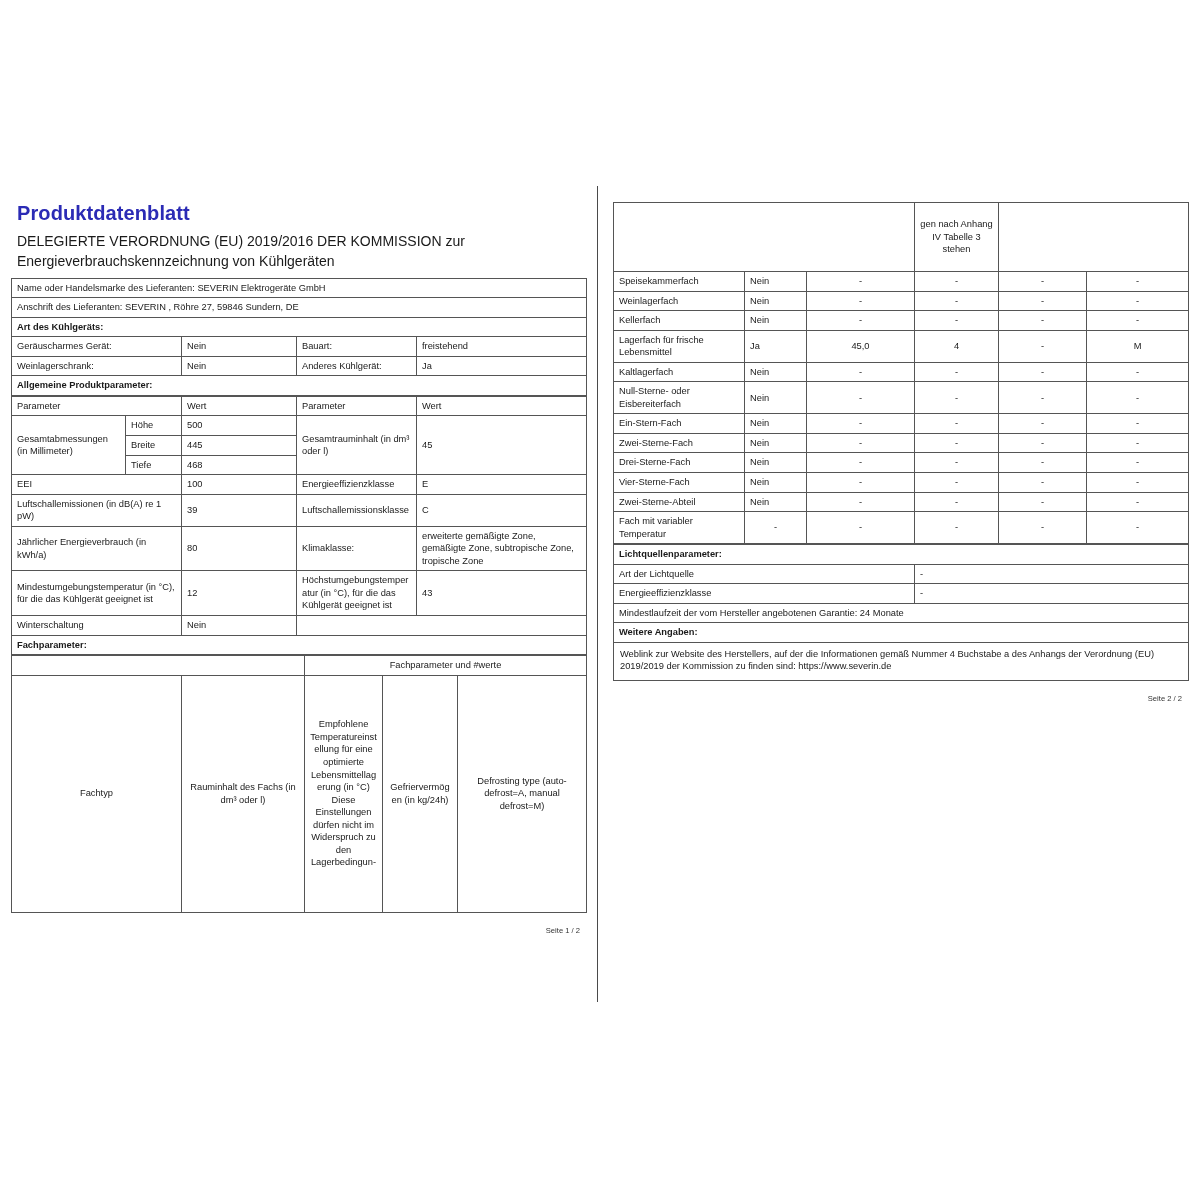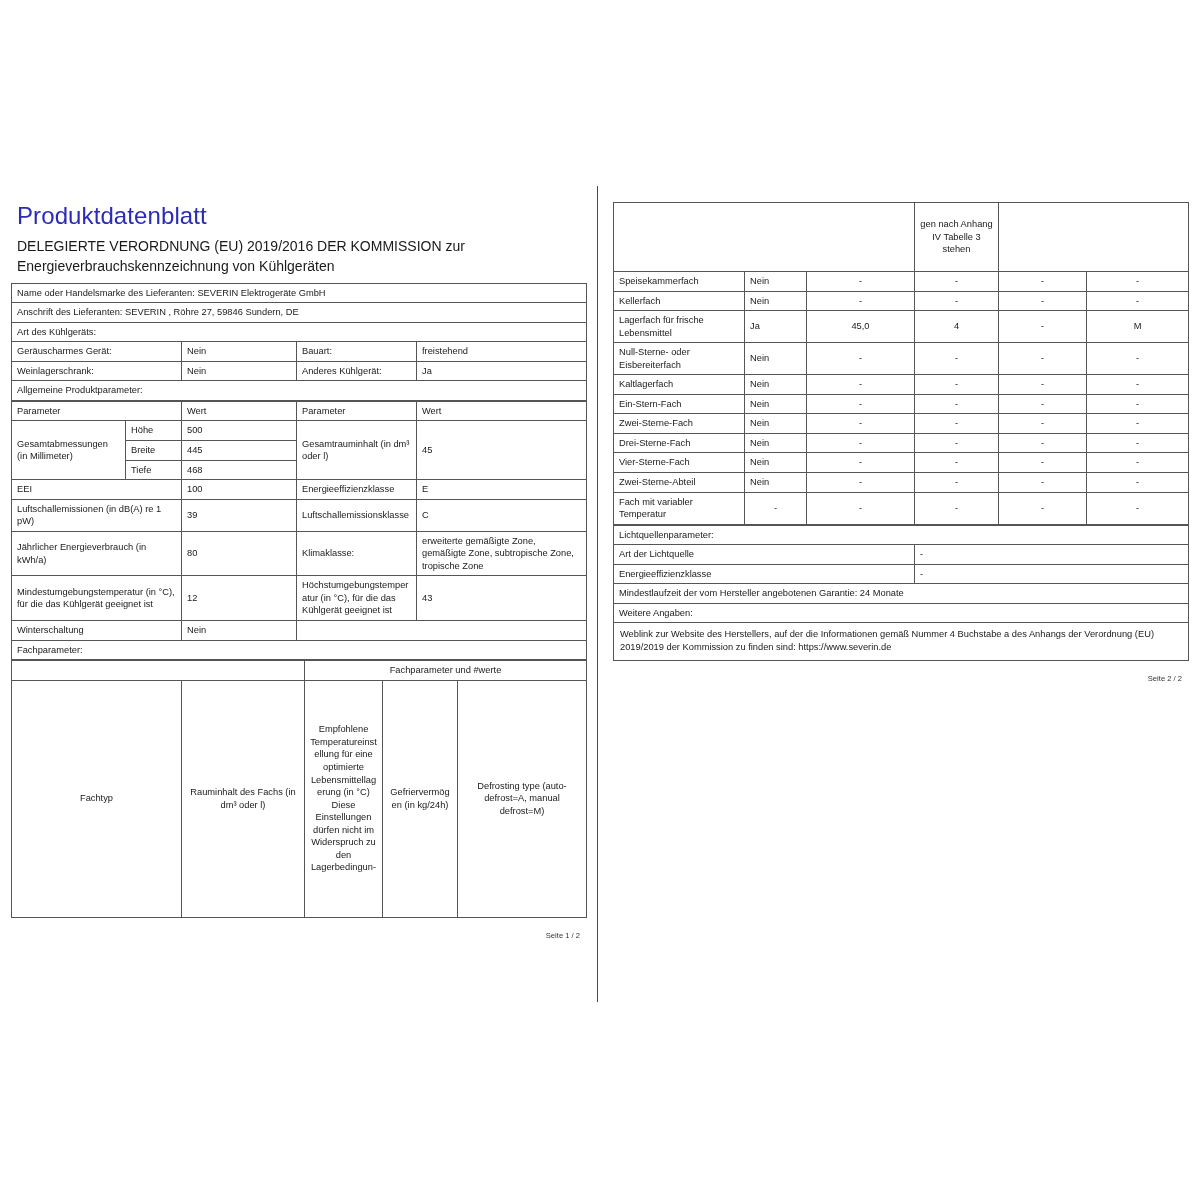--- a/index.html
+++ b/index.html
@@ -38,22 +38,22 @@
   .page-left {
     left: 11px;
     width: 575px;
   }
   .page-right {
     left: 613px;
     width: 575px;
   }
   .doc-title {
     color: #2b2bb5;
-    font-size: 24px;
-    font-weight: normal;
+    font-size: 20px;
+    font-weight: bold;
     margin: 16px 0 6px 6px;
     letter-spacing: 0.1px;
   }
   .intro {
     font-size: 14px;
     line-height: 1.45;
     margin: 0 8px 6px 6px;
     color: #1a1a1a;
   }
   table.t {
@@ -64,21 +64,21 @@
   table.t td {
     border: 1px solid #555555;
     font-size: 9.3px;
     padding: 3px 5px;
     vertical-align: middle;
     line-height: 1.35;
     word-wrap: break-word;
     overflow-wrap: break-word;
     hyphens: auto;
   }
-  td.b { font-weight: normal; }
+  td.b { font-weight: bold; }
   td.c { text-align: center; }
   .footer {
     position: absolute;
     bottom: -22px;
     right: 6px;
     font-size: 7.6px;
     color: #333333;
     margin-top: 40px;
   }
   .vcenter { vertical-align: middle; }
@@ -272,45 +272,53 @@
 
       <tr>
         <td>Speisekammerfach</td>
         <td>Nein</td>
         <td class="c">-</td>
         <td class="c">-</td>
         <td class="c">-</td>
         <td class="c">-</td>
       </tr>
       <tr>
+        <td>Weinlagerfach</td>
+        <td>Nein</td>
+        <td class="c">-</td>
+        <td class="c">-</td>
+        <td class="c">-</td>
+        <td class="c">-</td>
+      </tr>
+      <tr>
         <td>Kellerfach</td>
         <td>Nein</td>
         <td class="c">-</td>
         <td class="c">-</td>
         <td class="c">-</td>
         <td class="c">-</td>
       </tr>
       <tr>
         <td>Lagerfach für frische Lebensmittel</td>
         <td>Ja</td>
         <td class="c">45,0</td>
         <td class="c">4</td>
         <td class="c">-</td>
         <td class="c">M</td>
       </tr>
       <tr>
+        <td>Kaltlagerfach</td>
+        <td>Nein</td>
+        <td class="c">-</td>
+        <td class="c">-</td>
+        <td class="c">-</td>
+        <td class="c">-</td>
+      </tr>
+      <tr>
         <td>Null-Sterne- oder Eisbereiterfach</td>
-        <td>Nein</td>
-        <td class="c">-</td>
-        <td class="c">-</td>
-        <td class="c">-</td>
-        <td class="c">-</td>
-      </tr>
-      <tr>
-        <td>Kaltlagerfach</td>
         <td>Nein</td>
         <td class="c">-</td>
         <td class="c">-</td>
         <td class="c">-</td>
         <td class="c">-</td>
       </tr>
       <tr>
         <td>Ein-Stern-Fach</td>
         <td>Nein</td>
         <td class="c">-</td>

